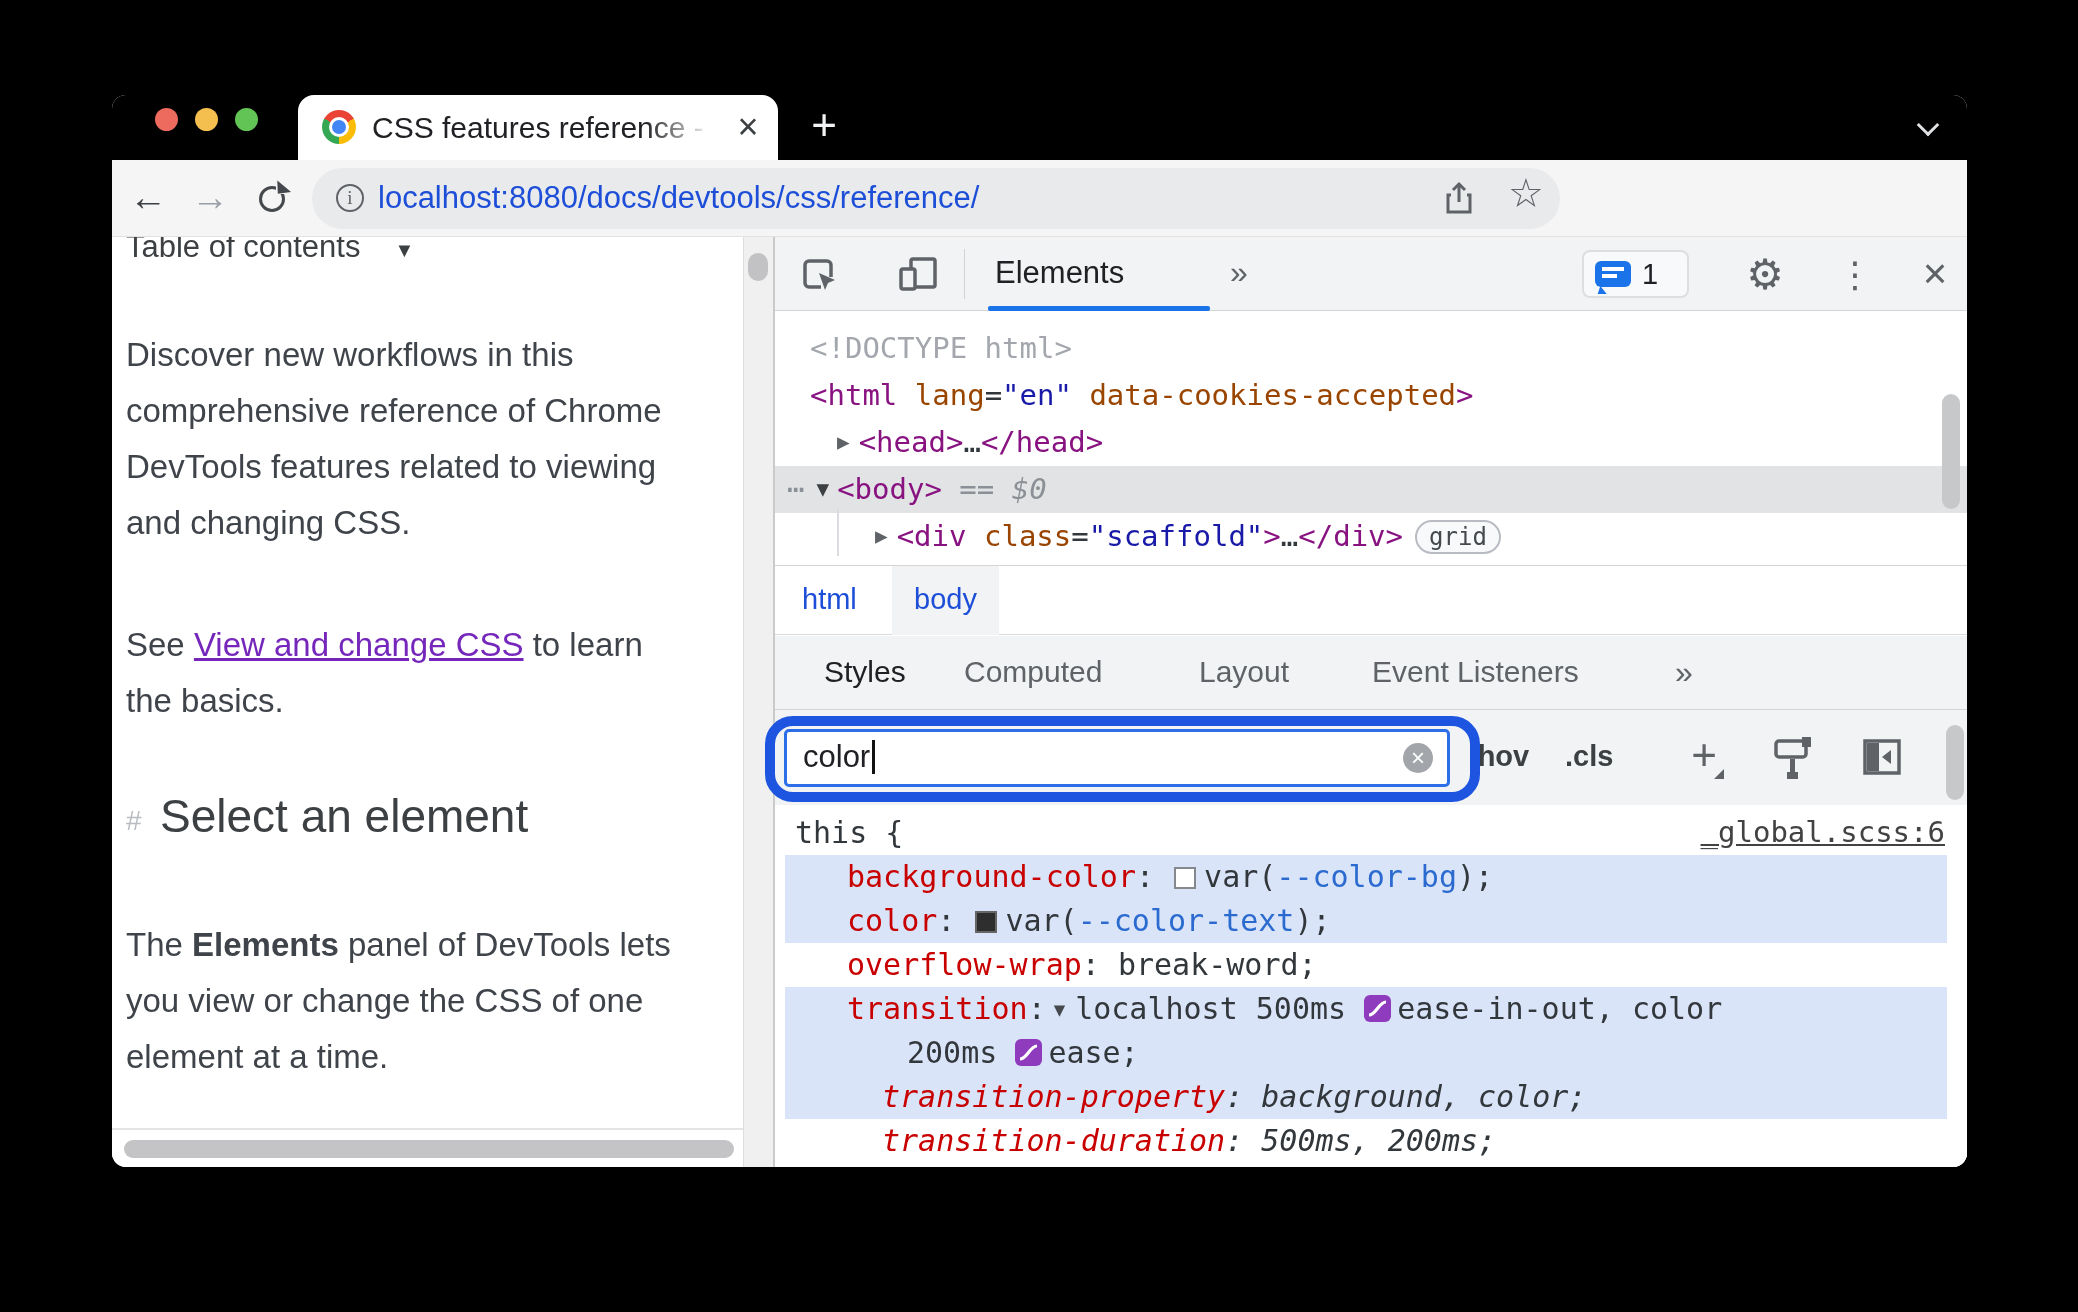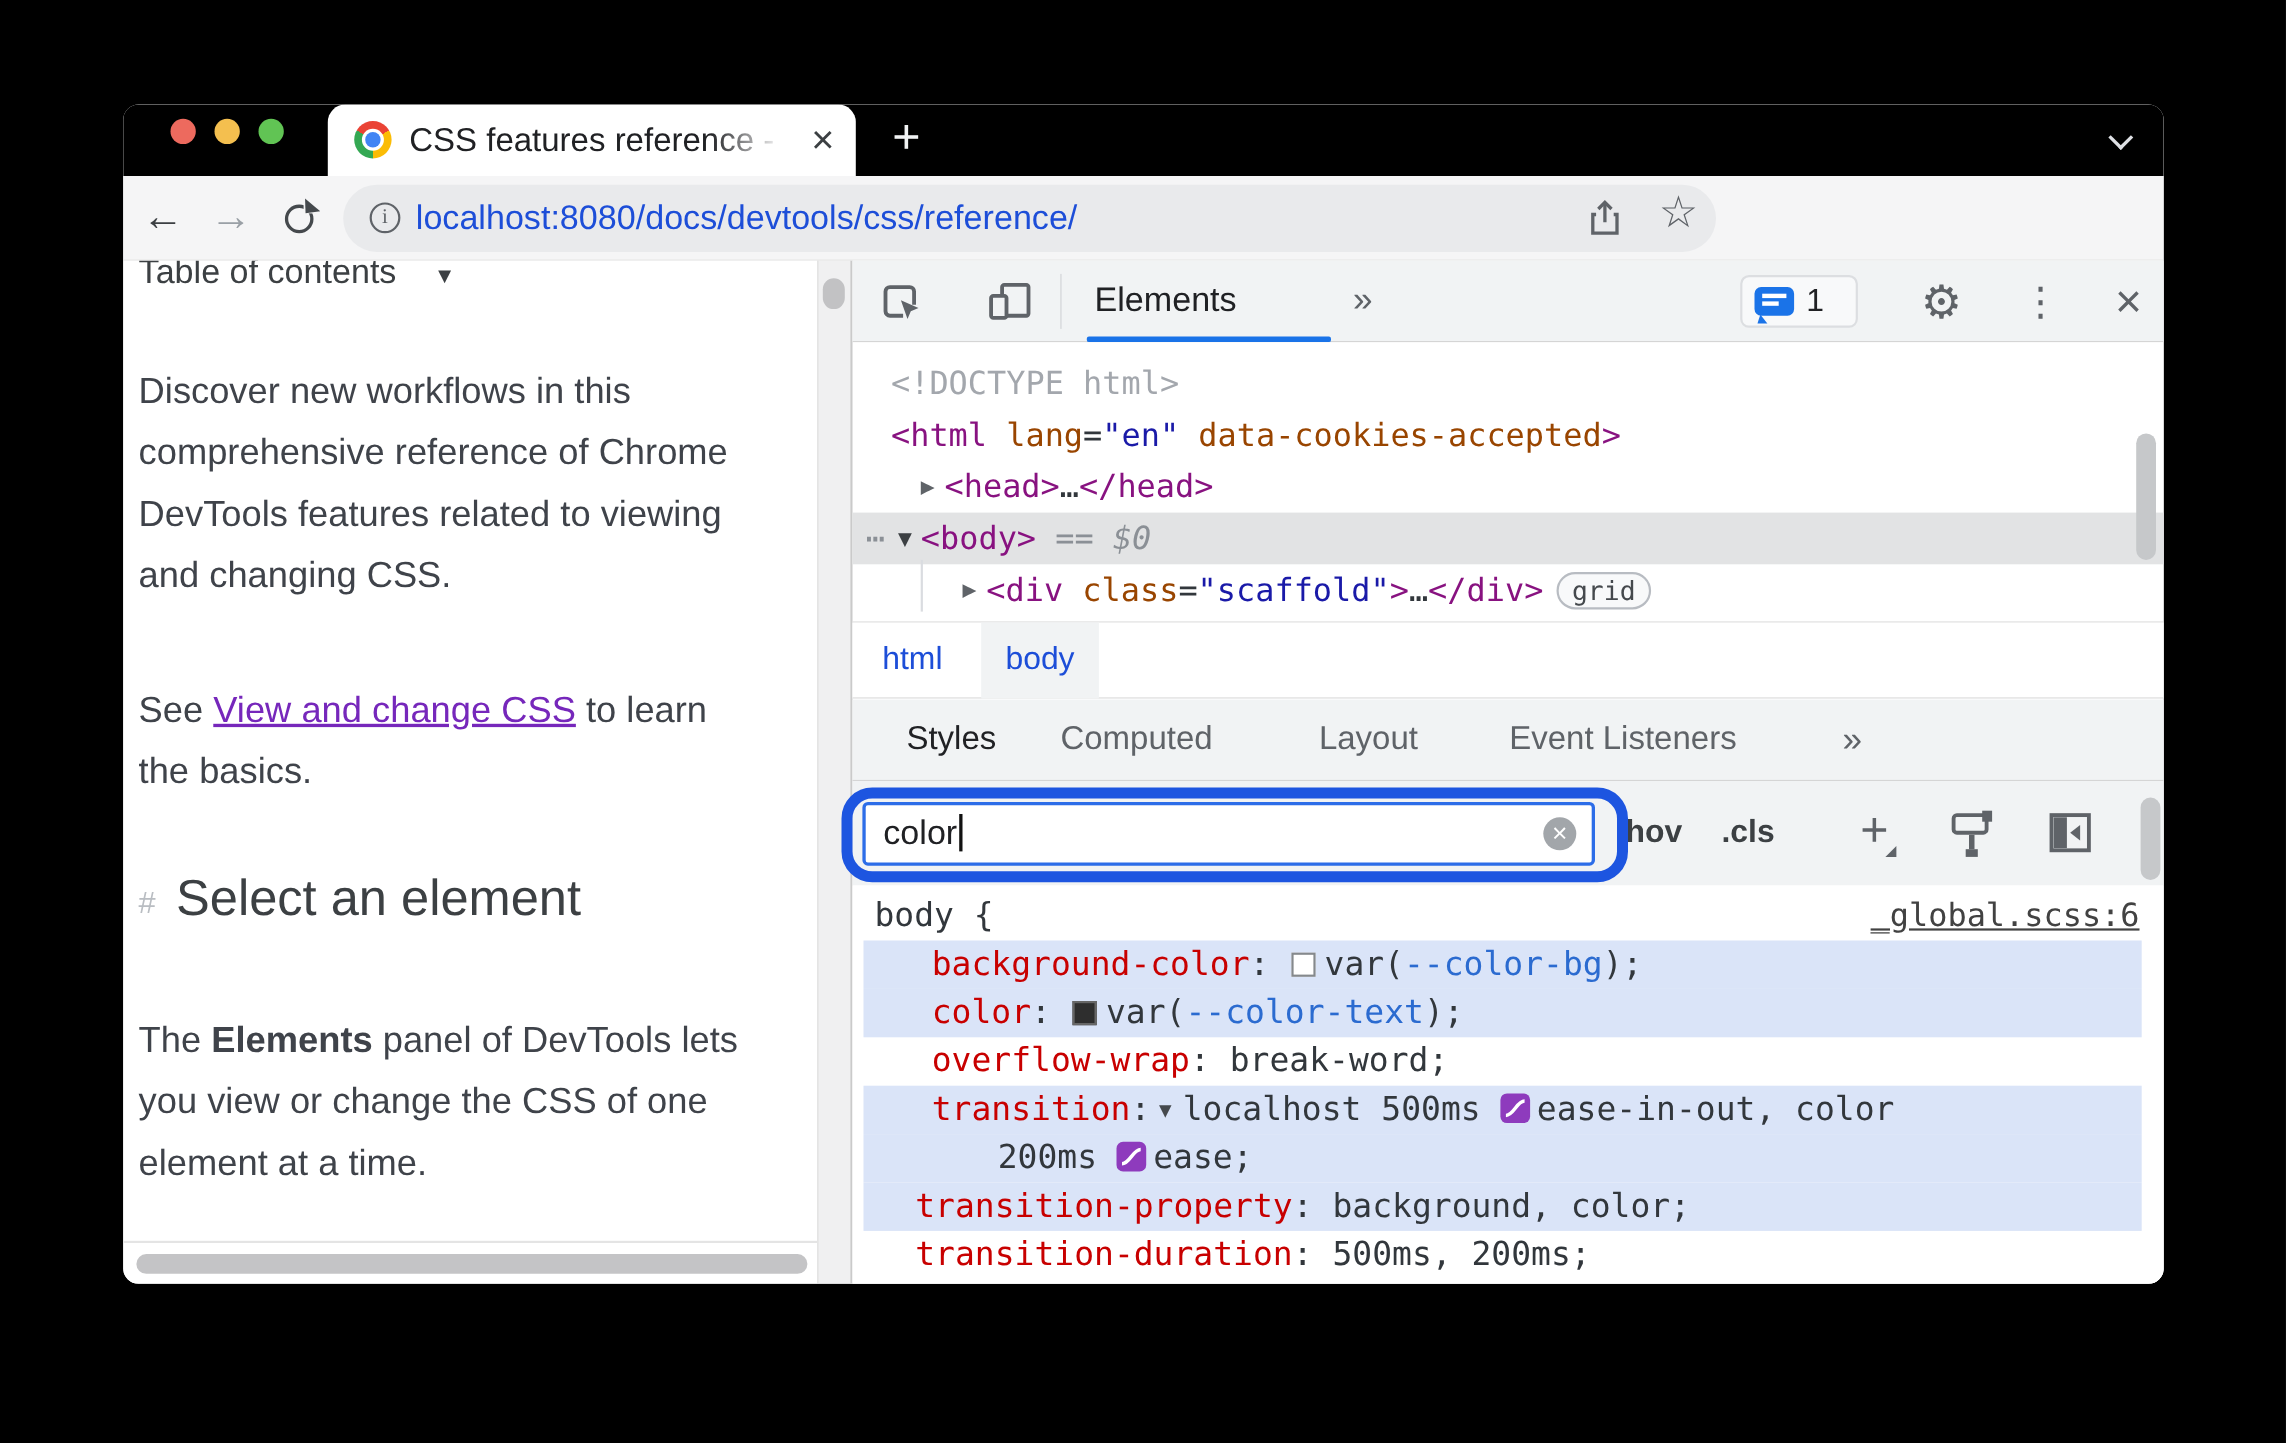--- a/index.html
+++ b/index.html
@@ -98,21 +98,21 @@
   .fplus::after{content:'';position:absolute;right:2px;bottom:26px;border-left:10px solid transparent;border-bottom:10px solid #5f6368;}
   .sthumb{position:absolute;left:1171px;top:15px;width:18px;height:75px;border-radius:9px;background:#c6c8ca;}
   
   .styles{position:absolute;left:0;top:568px;width:100%;height:362px;background:#fff;font-family:"DejaVu Sans Mono",monospace;font-size:30px;color:#32373c;}
   .sel-row{position:absolute;left:0;top:5px;width:100%;height:45px;line-height:45px;padding-left:20px;}
   .src-link{position:absolute;right:22px;top:0;color:#424242;text-decoration:underline;font-size:29px;}
   .style-rows{position:absolute;left:10px;top:50px;width:1162px;}
   .style-row{height:44px;line-height:44px;white-space:nowrap;}
   .shl{background:#dae4f8;}
   .sind1{padding-left:62px;}
-  .sind2{padding-left:47px;}
+  .sind2{padding-left:97px;font-style:italic;}
   .sind3{padding-left:122px;}
   .tk-prop{color:#c80000;}
   .tk-cvar{color:#2b6bd0;}
   .tk-sww,.tk-swb{display:inline-block;width:22px;height:22px;border:2.5px solid #85898d;margin:0 8px -2px 2px;background:#fff;}
   .tk-swb{background:#2e2e2e;border-color:#666;}
   .tk-xp{color:#45494d;font-size:19px;margin:0 10px 0 8px;vertical-align:3px;}
   .bz-ico{display:inline-block;width:27px;height:27px;border-radius:6px;background:#8e3bbd;margin:0 6px -3px 0;position:relative;}
   .bz-ico svg{position:absolute;left:0;top:0;}
   svg.ic{display:block;}
 </style>
@@ -298,21 +298,21 @@
               <rect x="6" y="6" width="12" height="28" fill="#5f6368"></rect>
               <path d="M30 13 l-9 7 l9 7 z" fill="#5f6368"></path>
             </g>
         </svg>
       </div>
       <div class="sthumb"></div>
     </div>
 
     <div class="styles">
       <div class="sel-row">
-        <span>body {</span>
+        <span>this {</span>
         <span class="src-link">_global.scss:6</span>
       </div>
       <div class="style-rows">
           <div class="style-row shl sind1"><span class="tk-prop">background-color</span><span class="tk-dark">: </span><span class="tk-sww"></span><span class="tk-dark">var(</span><span class="tk-cvar">--color-bg</span><span class="tk-dark">);</span></div>
           <div class="style-row shl sind1"><span class="tk-prop">color</span><span class="tk-dark">: </span><span class="tk-swb"></span><span class="tk-dark">var(</span><span class="tk-cvar">--color-text</span><span class="tk-dark">);</span></div>
           <div class="style-row sind1"><span class="tk-prop">overflow-wrap</span><span class="tk-dark">: break-word;</span></div>
           <div class="style-row shl sind1"><span class="tk-prop">transition</span><span class="tk-dark">:</span><span class="tk-xp">▼</span><span class="tk-dark">localhost 500ms </span><span class="bz-ico"><svg width="27" height="27" viewBox="0 0 27 27">
                 <path d="M5 20 C 12 20, 15 7, 22 7" stroke="#fff" stroke-width="3.2" fill="none"></path>
               </svg></span><span class="tk-dark">ease-in-out, color</span></div>
           <div class="style-row shl sind3"><span class="tk-dark">200ms </span><span class="bz-ico"><svg width="27" height="27" viewBox="0 0 27 27">

